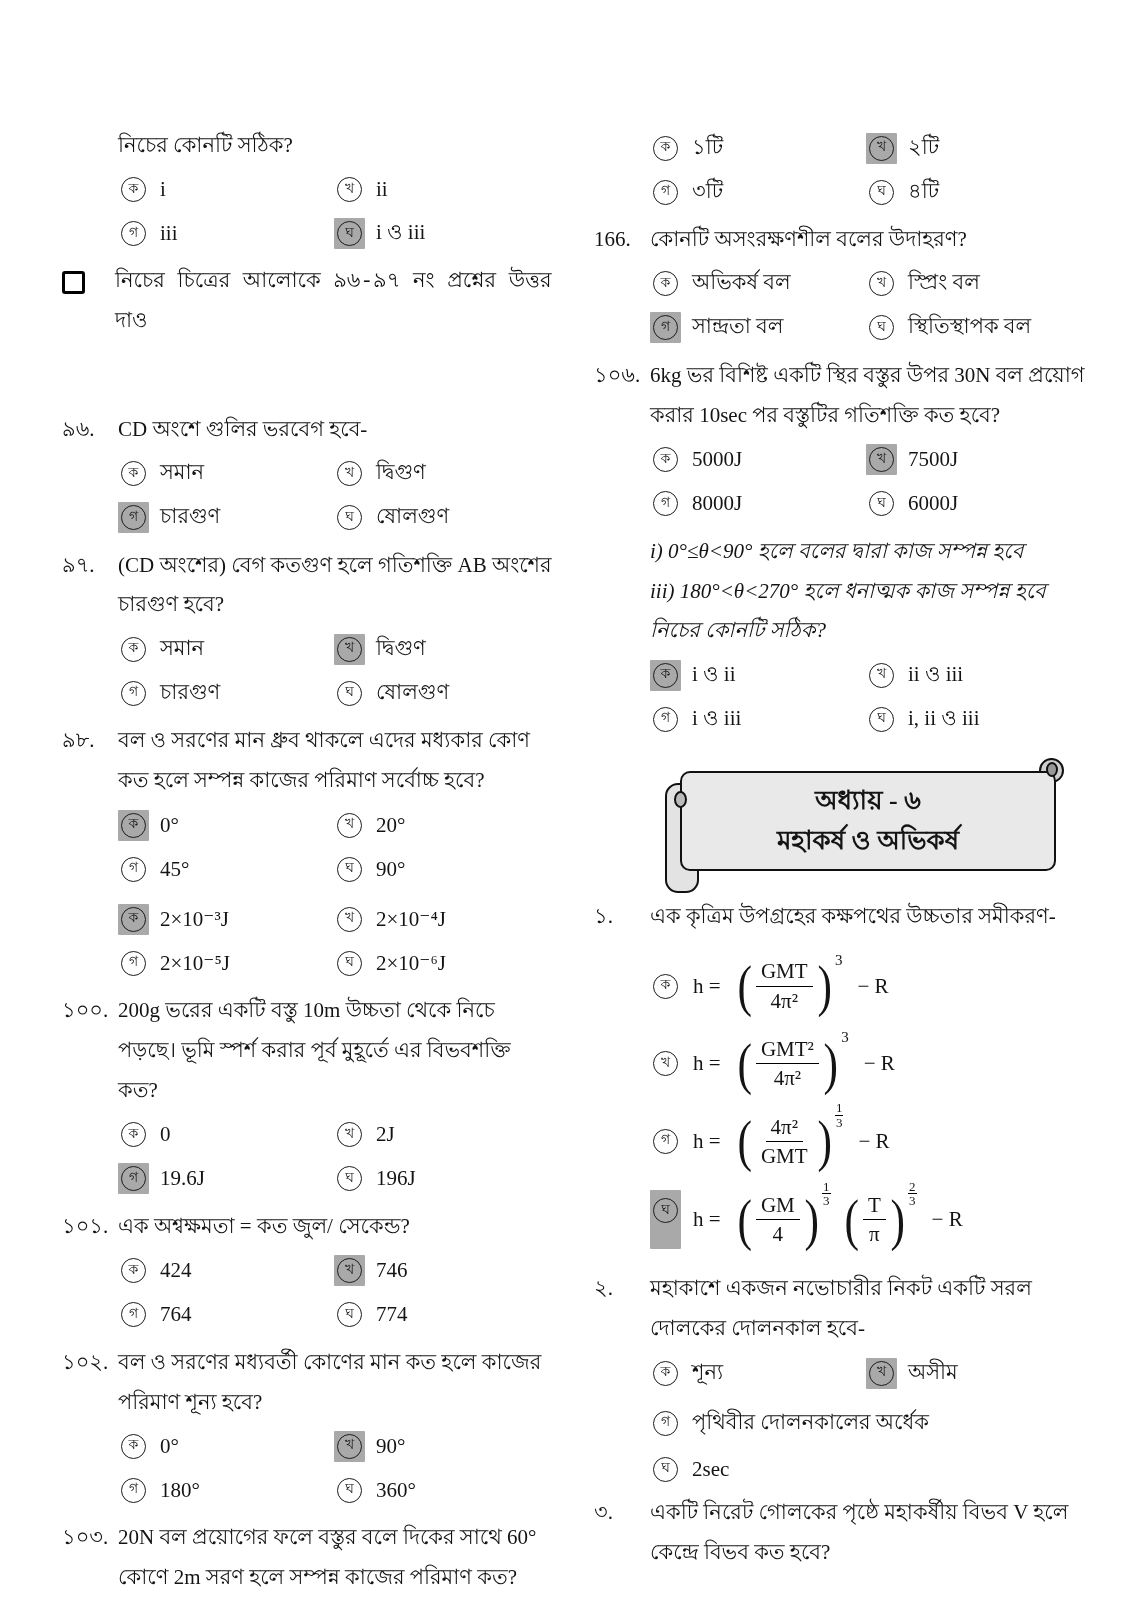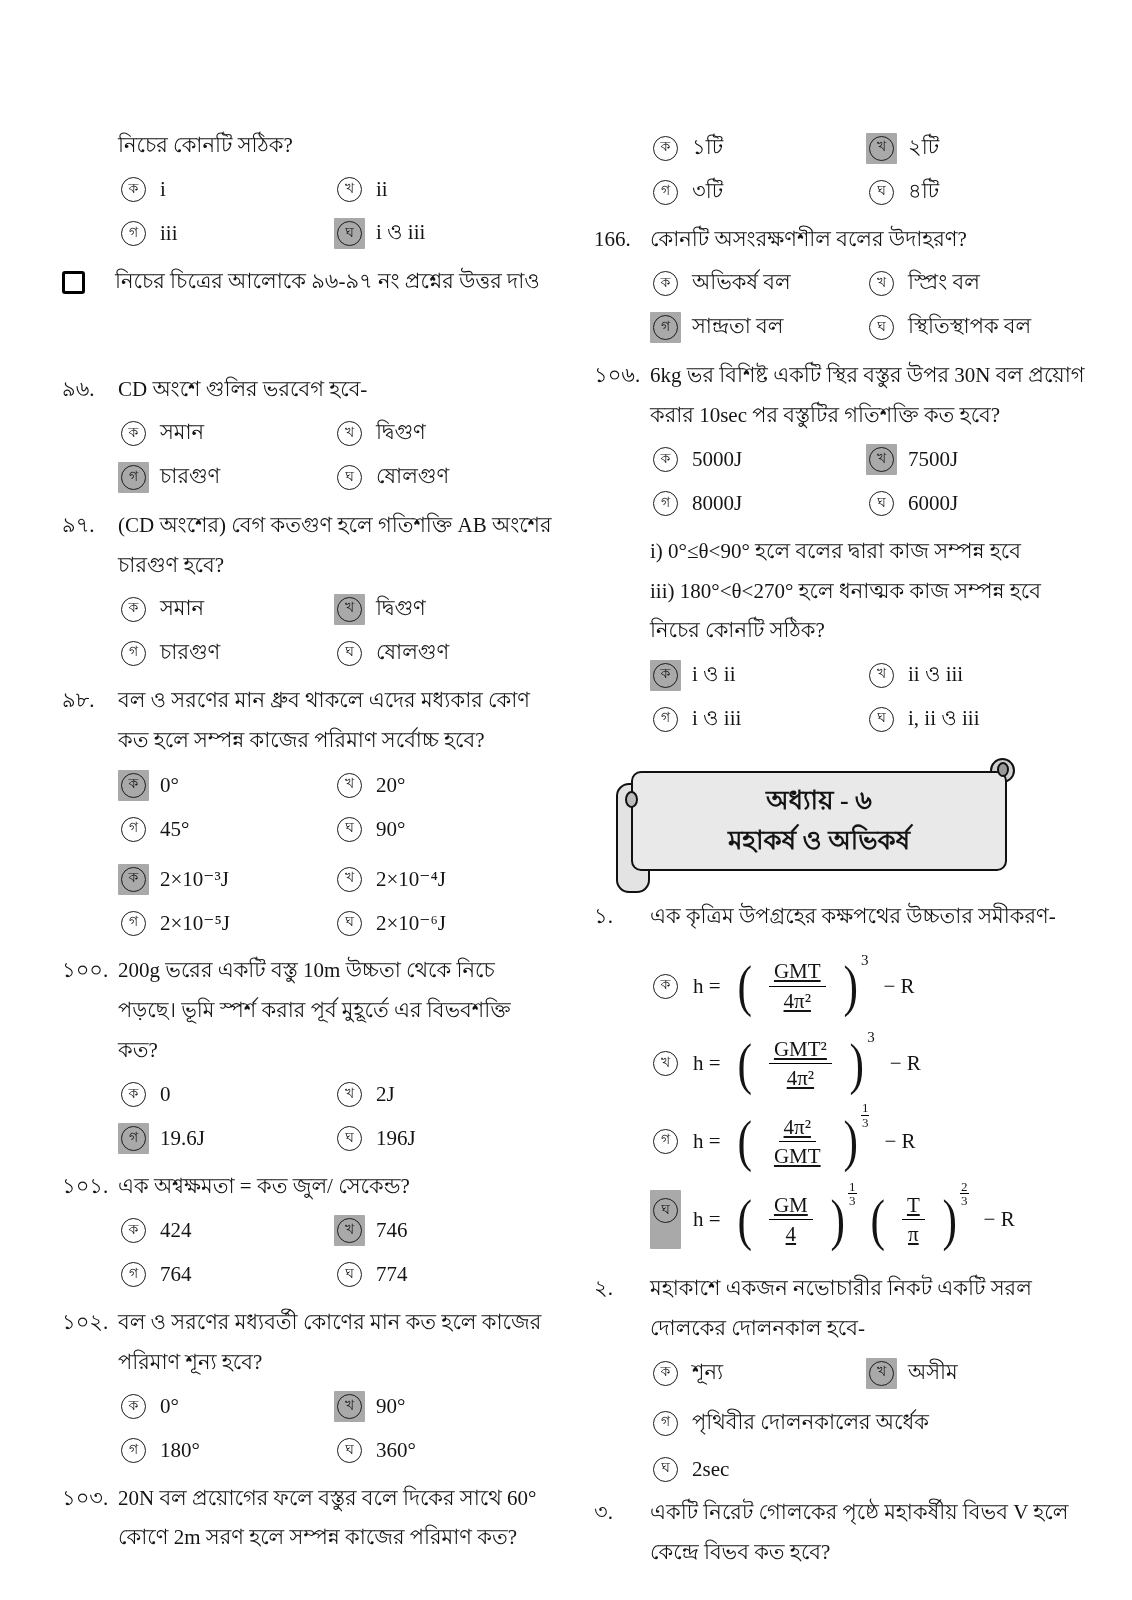--- a/index.html
+++ b/index.html
@@ -9,57 +9,57 @@
   }
   .page{box-sizing:border-box;width:1132px;padding:124px 40px 0 62px;display:flex;gap:40px;}
   .col{flex:none;font-size:21px;}
   .col-left{width:492px;}
   .col-right{width:498px;}
 
   
   .qrow{display:flex;line-height:1.9;margin:2px 0;}
   .qno{width:56px;flex:none;}
   .qstem{flex:1;}
-  .stmt{padding-left:56px;line-height:1.9;}
+  .stmt{padding-left:56px;line-height:1.9;font-style:italic;}
 
   
   .opts{display:grid;grid-template-columns:216px 1fr;padding-left:56px;margin:2px 0 6px;}
   .opt{display:flex;align-items:center;gap:11px;min-height:44px;}
   .opt.full{grid-column:1 / -1;}
   .optfull-wrap{padding-left:56px;margin:2px 0;}
   .cwrap{display:inline-flex;align-items:center;justify-content:center;padding:3px;border-radius:1px;}
   .cwrap.hl{background:#a9a9a9;}
   .circ{
     width:25px;height:25px;flex:none;border:1.7px solid #1c1c1c;border-radius:50%;
     display:inline-flex;align-items:center;justify-content:center;
     font-size:14px;line-height:1;padding-bottom:2px;box-sizing:border-box;
   }
   .otext{white-space:nowrap;}
 
   
-  .instr{display:flex;align-items:flex-start;gap:30px;line-height:1.9;margin:4px 0;}
+  .instr{display:flex;align-items:flex-start;gap:30px;line-height:1.9;margin:4px 0;font-family:Liberation Mono, monospace;}
   .sq{flex:none;width:17px;height:17px;border:3.4px solid #000;border-radius:3px;margin-top:9px;}
 
   
-  .banner-wrap{position:relative;width:376px;height:100px;margin:30px 0 26px 37px;}
+  .banner-wrap{position:relative;width:376px;height:100px;margin:30px 0 26px 86px;}
   .roll{position:absolute;left:-15px;top:12px;width:30px;height:106px;background:#e3e3e3;border:2.4px solid #111;border-radius:13px;z-index:1;}
   .rolldot{position:absolute;left:-6px;top:20px;width:9px;height:13px;border:2px solid #111;border-radius:50%;background:#bbb;z-index:3;}
   .banner{position:absolute;left:0;top:0;width:100%;height:100px;box-sizing:border-box;background:#e9e9e9;border:2.6px solid #111;border-radius:10px;
     display:flex;flex-direction:column;justify-content:center;align-items:center;z-index:2;
     font-weight:bold;font-size:26px;line-height:1.55;}
   .knob{position:absolute;right:-8px;top:-13px;width:21px;height:21px;background:#cfcfcf;border:2.2px solid #111;border-radius:50%;z-index:0;}
   .knobdot{position:absolute;right:-2px;top:-9px;width:8px;height:11px;border:2px solid #111;border-radius:50%;background:#999;z-index:3;}
 
   
   .fopt{display:flex;align-items:center;gap:12px;padding-left:56px;margin:20px 0;}
   .fopt .cwrap.hl{padding:8px 3px 26px;}
   .flhs{margin-right:2px;}
   .group{display:inline-flex;align-items:center;}
   .paren{font-size:58px;font-weight:400;line-height:0.9;transform:scaleX(.75);}
-  .frac{display:inline-flex;flex-direction:column;align-items:center;line-height:1.35;margin:0 15px;text-decoration:underline;}
+  .frac{display:inline-flex;flex-direction:column;align-items:center;line-height:1.35;margin:0 2px;}
   .fn{padding:0 5px;border-bottom:1.7px solid #000;}
   .fd{padding:0 5px;}
   .eplain{font-size:15px;position:relative;top:-26px;left:1px;}
   .efrac{display:inline-flex;flex-direction:column;align-items:center;font-size:13px;line-height:1.05;position:relative;top:-26px;left:1px;}
   .en{border-bottom:1.2px solid #000;padding:0 1px;}
   .ftail{margin-left:4px;}
   .gap{width:100%;}
 </style>
 </head>
 <body>

